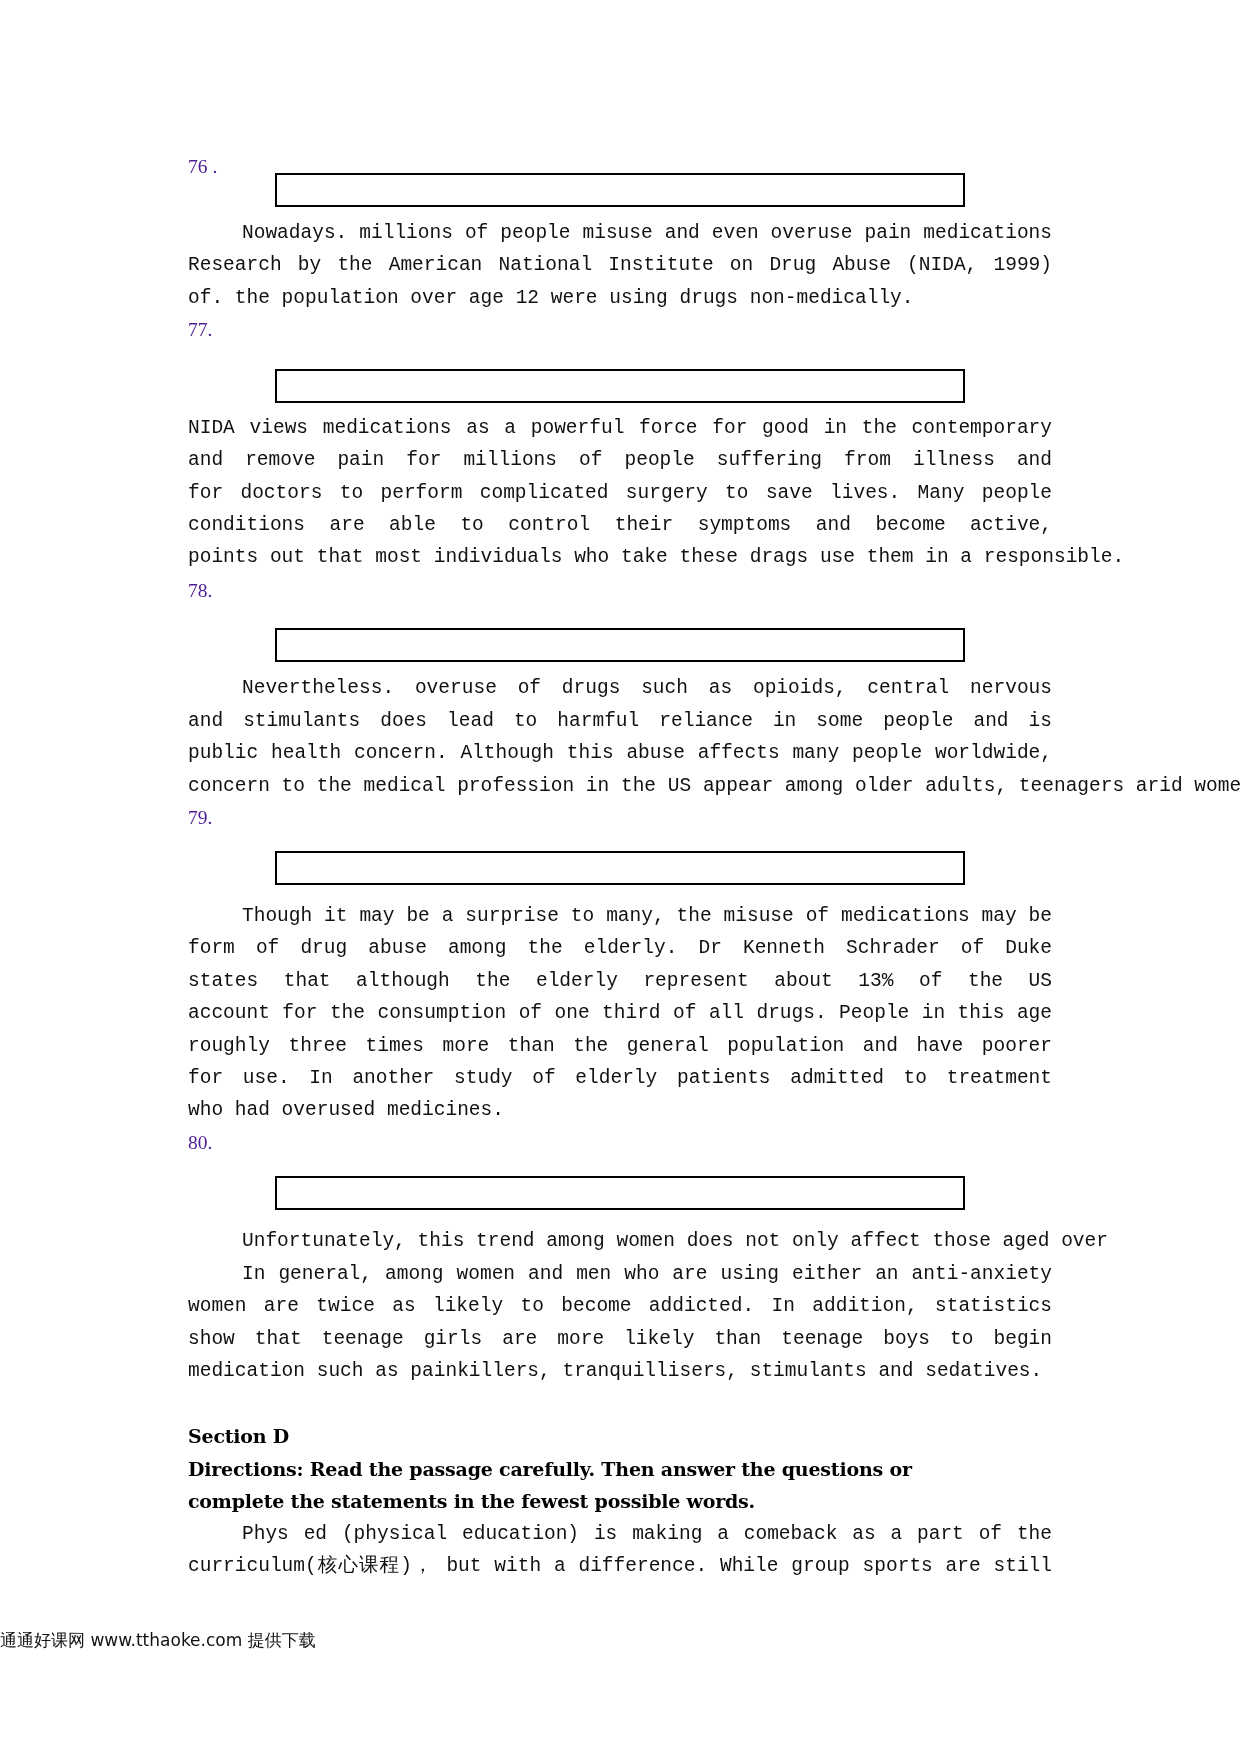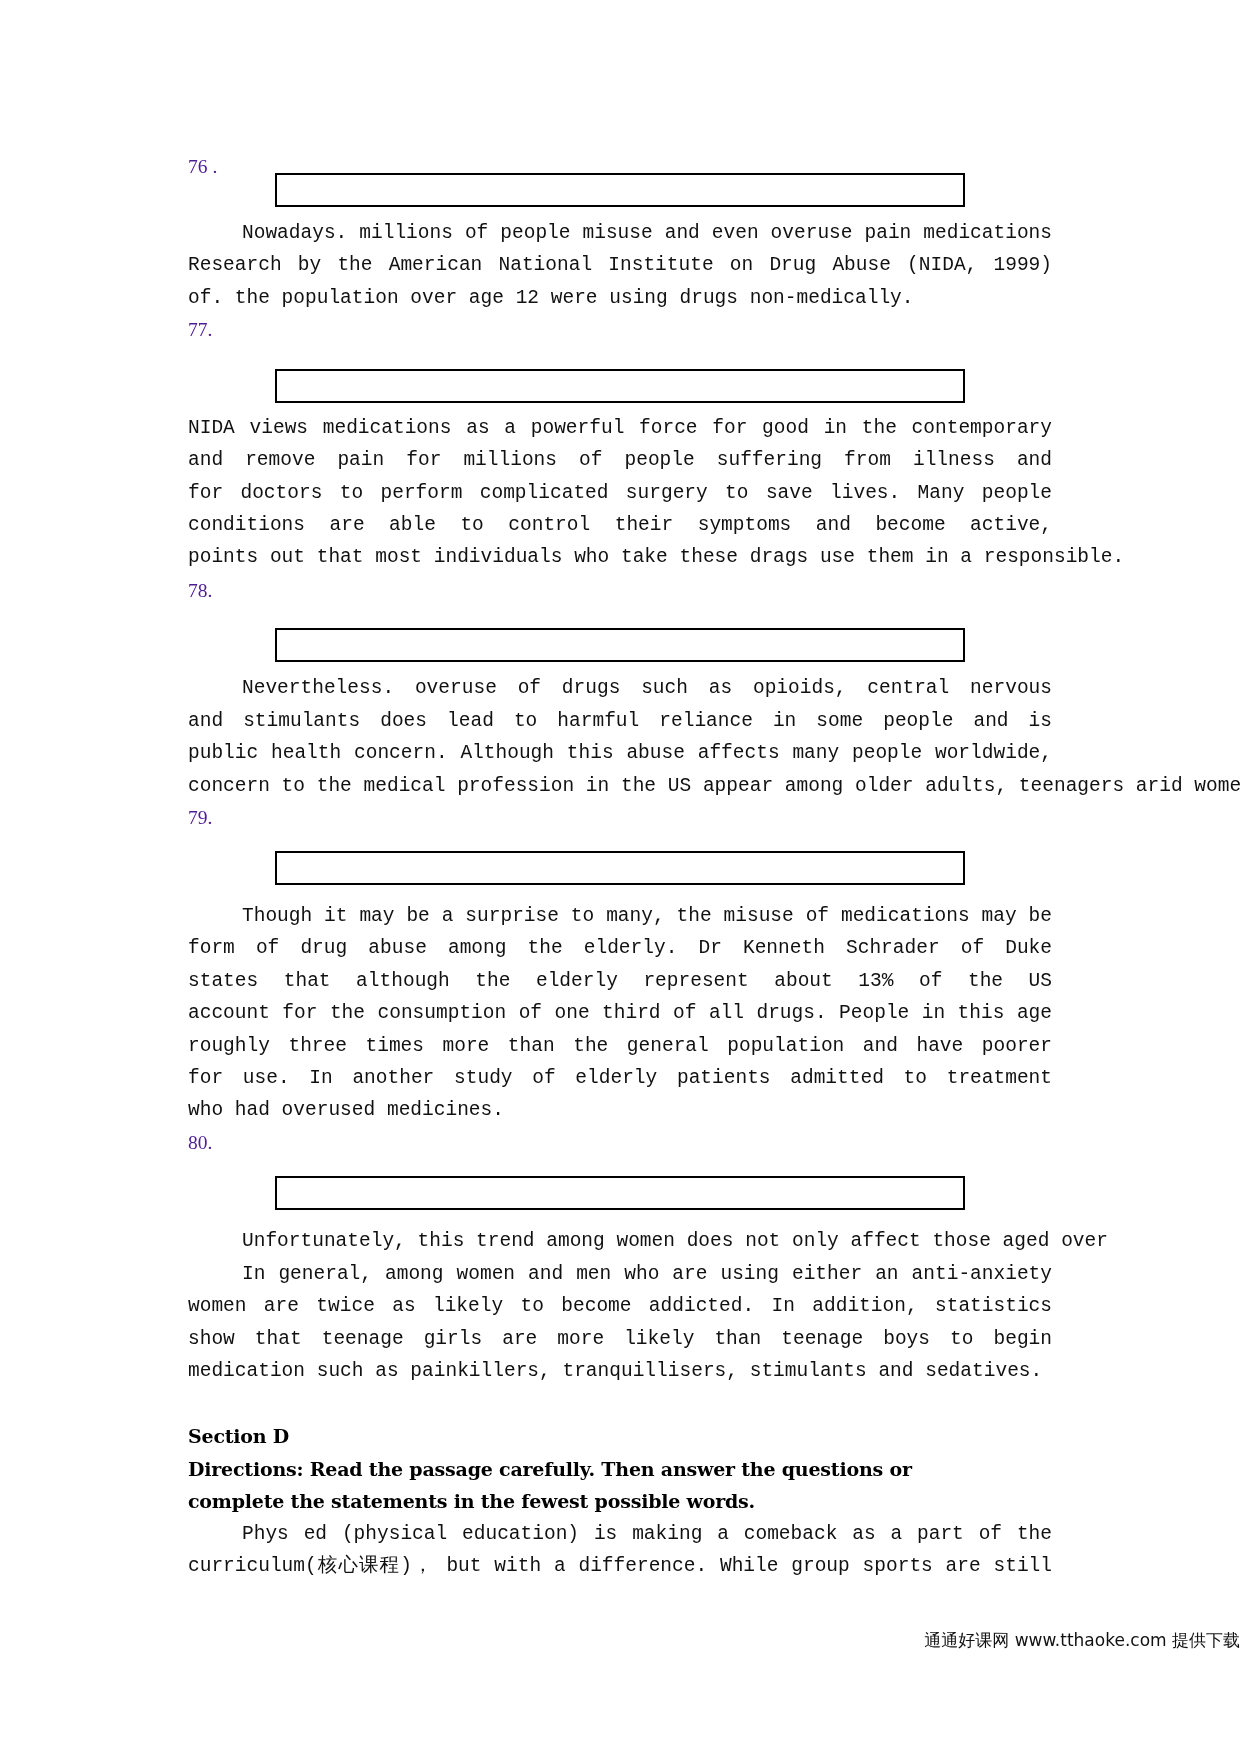--- a/index.html
+++ b/index.html
@@ -43,21 +43,21 @@
     font-weight: bold;
     font-size: 19px;
     color: #000;
     white-space: nowrap;
     transform: translateY(-15px);
     letter-spacing: -0.2px;
   }
   .footer {
     position: absolute;
     left: 0; width: 1240px;
-    text-align: right;
+    text-align: left;
     font-family: "DejaVu Sans", "Liberation Sans", sans-serif;
     font-size: 17px;
     color: #111;
     top: 1628px;
     height: 24px; line-height: 24px;
   }
 </style>
 </head>
 <body>
 

